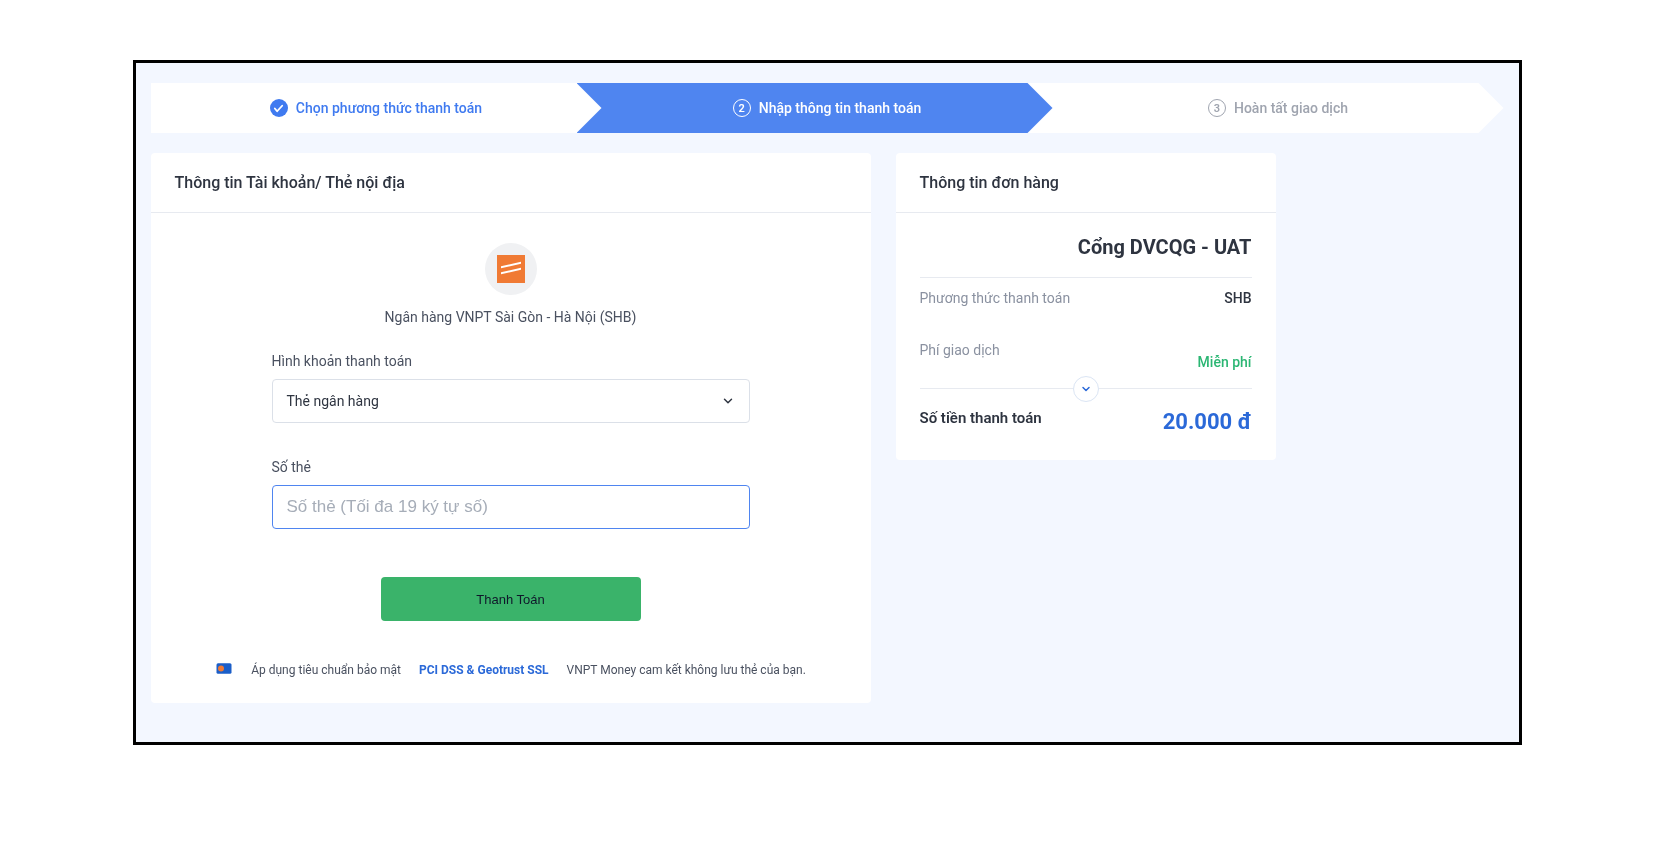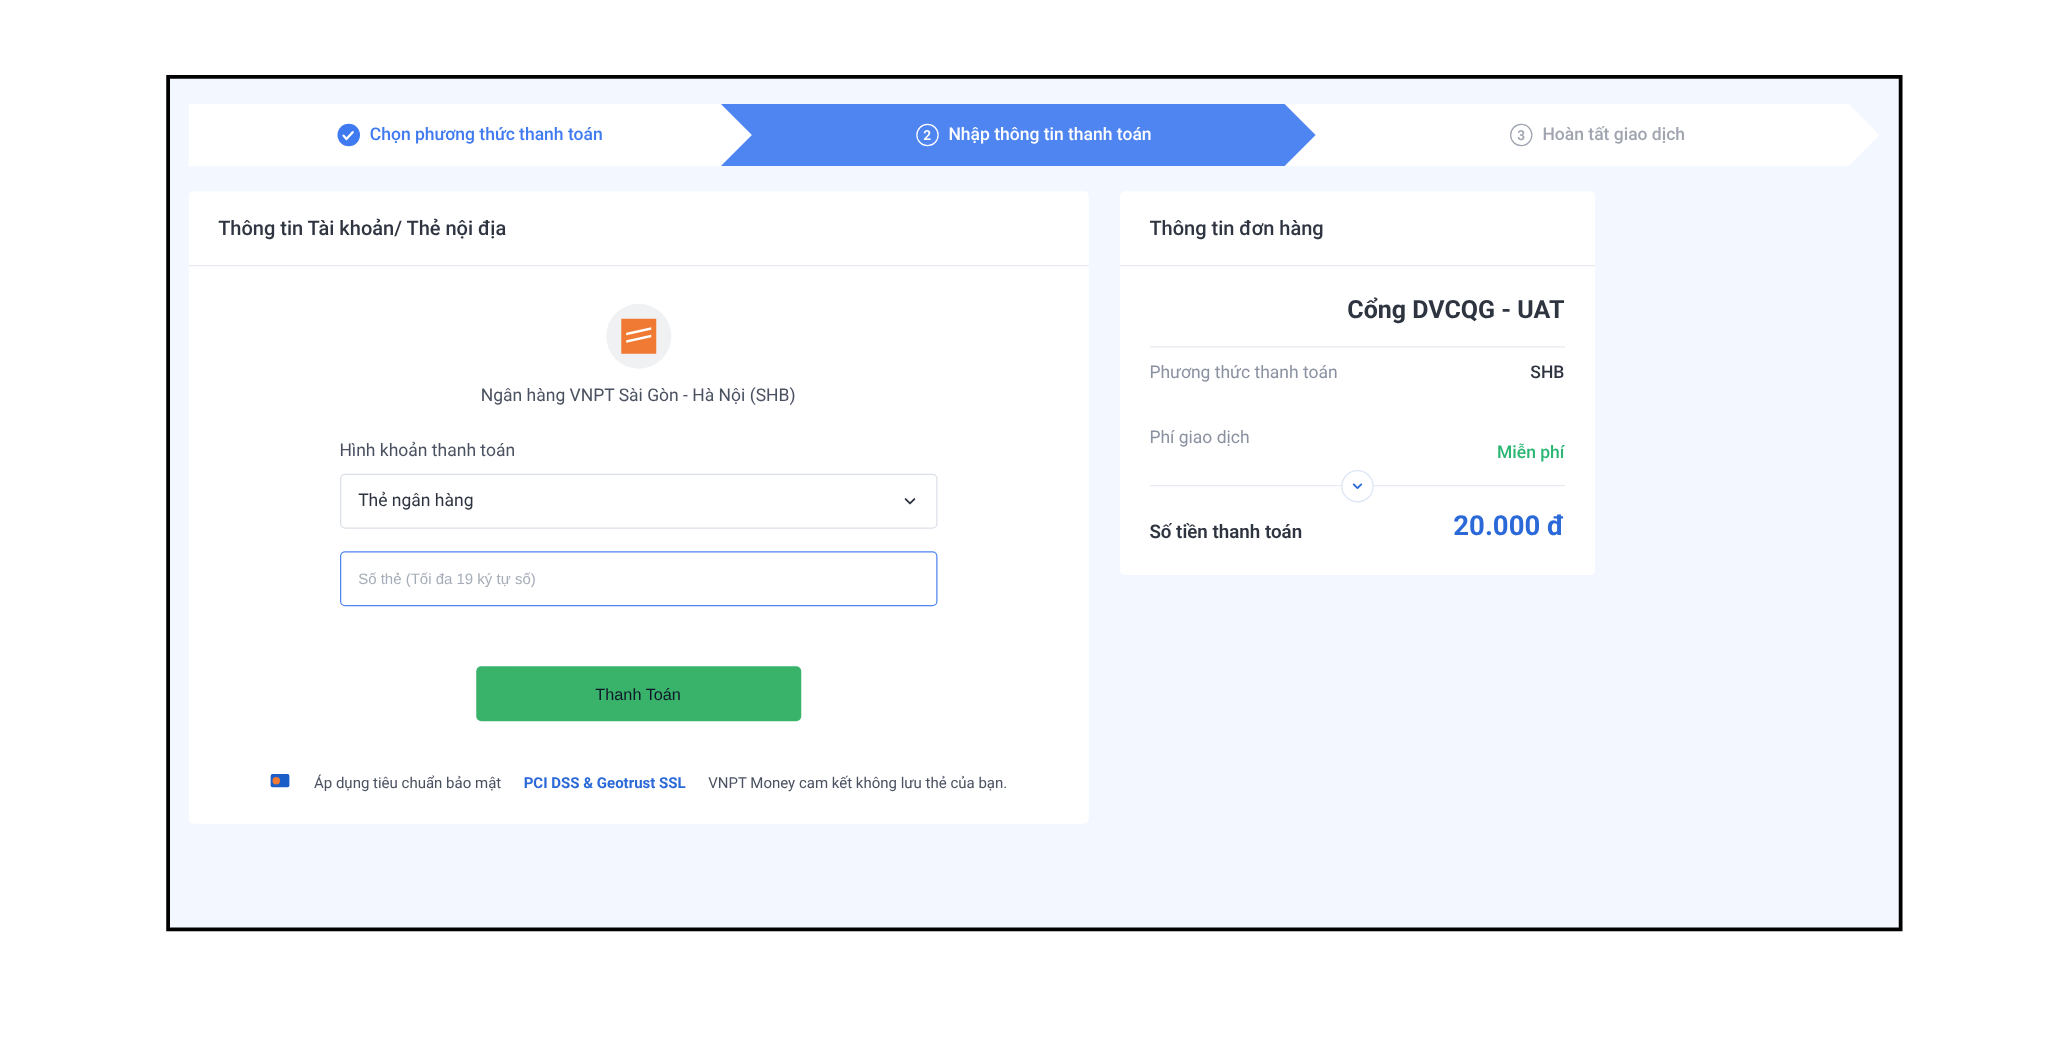--- a/index.html
+++ b/index.html
@@ -135,32 +135,32 @@
       border: 1px solid #dbe0e8;
       border-radius: 4px;
       padding: 0 14px;
       display: flex;
       align-items: center;
       justify-content: space-between;
       font-size: 14px;
       color: #2e3440;
       background: #fff;
       cursor: pointer;
-      margin-bottom: 18px;
+      margin-bottom: 36px;
     }
     .chev {
       width: 14px; height: 14px;
     }
     .input-box {
       width: 100%;
       height: 44px;
       border: 1.5px solid #4f85f0;
       border-radius: 4px;
       padding: 0 14px;
-      font-size: 12px;
+      font-size: 17px;
       color: #2e3440;
       outline: none;
     }
     .input-box::placeholder { color: #a6adb8; }
     .submit-btn {
       display: block;
       width: 260px;
       height: 44px;
       margin: 48px auto 0 auto;
       background: #3ab36a;
@@ -220,21 +220,21 @@
       border-radius: 50%;
       background: #fff;
       border: 1px solid #dbe5f4;
       display: flex; align-items: center; justify-content: center;
       cursor: pointer;
     }
     .expand-btn svg { width: 12px; height: 12px; }
     .total-row {
       display: flex;
       justify-content: space-between;
-      align-items: flex-end;
+      align-items: flex-start;
       padding: 10px 24px 26px 24px;
       gap: 32px;
     }
     .total-row .k { font-size: 15px; font-weight: 600; color: #2e3440; }
     .total-row .v { font-size: 22px; font-weight: 700; color: #2b69d8; }
   </style>
 </head>
 <body>
 
 <div class="outer-frame">
@@ -271,20 +271,21 @@
 
         <div class="form-area">
           <div class="form-label">Hình khoản thanh toán</div>
           <div class="select-box">
             <span>Thẻ ngân hàng</span>
             <svg class="chev" viewBox="0 0 24 24" fill="none" stroke="#2e3440" stroke-width="2.5" stroke-linecap="round" stroke-linejoin="round">
                 <polyline points="6 9 12 15 18 9"></polyline>
               </svg>
           </div>
 
+          <div class="form-label">Số thẻ</div>
           <input class="input-box" type="text" placeholder="Số thẻ (Tối đa 19 ký tự số)" style="">
         </div>
 
         <button class="submit-btn">Thanh Toán</button>
 
         <div class="security-note">
           <span class="sec-icon">
             <svg viewBox="0 0 24 24" width="18" height="18">
                 <rect x="2" y="3" width="20" height="14" rx="2" fill="#1b5ec8"></rect>
                 <circle cx="8" cy="10" r="4" fill="#f07a34"></circle>

